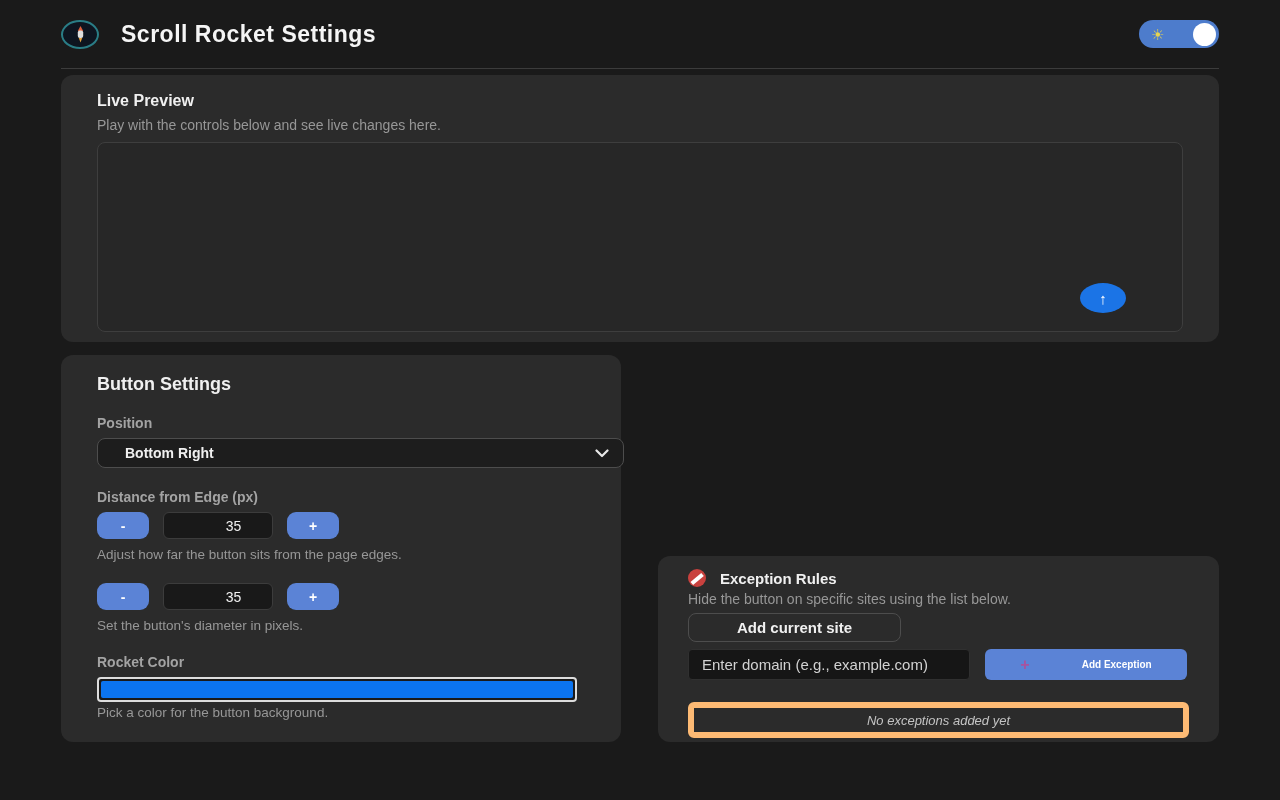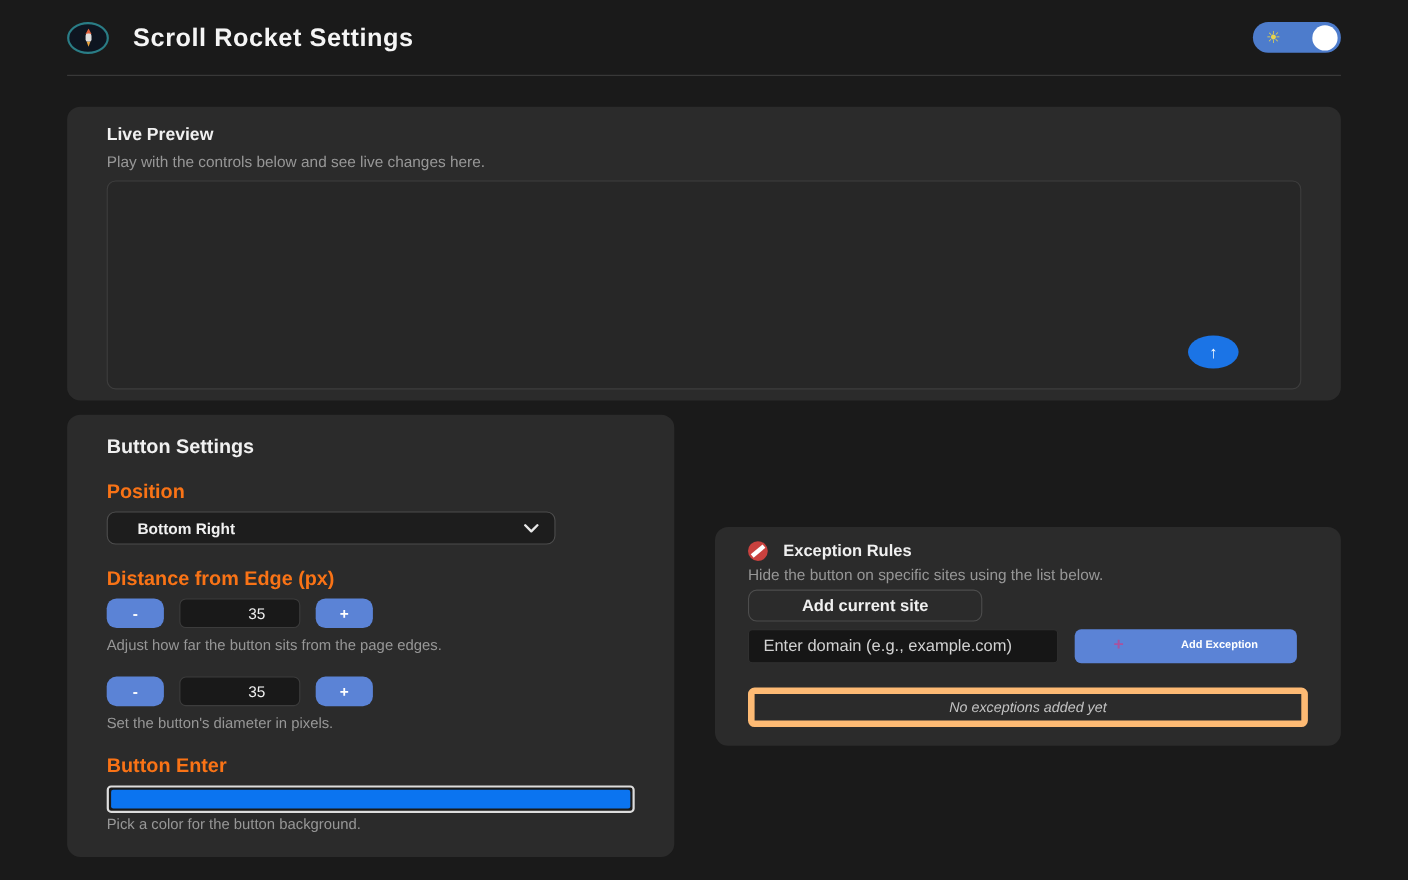--- a/index.html
+++ b/index.html
@@ -31,48 +31,48 @@
     display:flex; align-items:center; justify-content:space-between;
     padding:0 3px 0 12px;
   }
   .sun { color:#e7d44e; font-size:15px; line-height:1; }
   .knob { width:23px; height:23px; border-radius:50%; background:#ffffff; }
 
   
   .card {
     background:#2b2b2b; border-radius:12px;
   }
-  .preview-card { margin-top:28px; padding:17px 36px 17px 36px; height:267px; }
+  .preview-card { margin-top:6px; padding:17px 36px 17px 36px; height:267px; }
   .card-title { font-size:16px; font-weight:700; color:#f0f0f0; }
   .muted { color:#979797; font-size:14px; }
   .preview-desc { margin-top:7px; }
   .preview-box {
     margin-top:9px; height:190px;
     background:#272727; border:1px solid #3e3e3e; border-radius:8px;
     position:relative;
   }
   .preview-scroll-btn {
     position:absolute; right:56px; bottom:18px;
     width:46px; height:30px; border-radius:50%;
     background:#1b74e6; border:none; cursor:pointer;
     color:#ffffff; font-size:15px; font-weight:700;
     display:flex; align-items:center; justify-content:center;
   }
 
-  .columns { margin-top:13px; display:flex; gap:37px; align-items:center; }
+  .columns { margin-top:13px; display:flex; gap:37px; align-items:flex-end; }
 
   
   .settings-card { width:560px; padding:19px 36px 22px 36px; }
   .settings-title { font-size:18px; font-weight:700; color:#f0f0f0; margin-bottom:20px; }
   .group { margin-bottom:21px; }
   .group:last-child { margin-bottom:0; }
-  .group-label { font-size:18px; font-weight:700; color:#f97316; display:block; }
+  .group-label { font-size:14px; font-weight:700; color:#a3a3a3; display:block; }
   .group-desc { font-size:13.5px; color:#979797; margin-top:3px; }
   .select {
-    margin-top:7px; width:408px; height:30px;
+    margin-top:7px; width:527px; height:30px;
     background:#1d1d1d; border:1px solid #4d4d4d; border-radius:8px;
     display:flex; align-items:center; justify-content:space-between;
     padding:0 14px 0 27px; cursor:pointer;
   }
   .select-value { font-size:14px; font-weight:700; color:#f0f0f0; }
   .stepper { margin-top:7px; display:flex; align-items:center; gap:14px; }
   .step-btn {
     width:52px; height:27px; border-radius:9px; border:none; cursor:pointer;
     background:#5b83d6; color:#ffffff; font-size:14px; font-weight:700;
     display:flex; align-items:center; justify-content:center;
@@ -86,21 +86,21 @@
   }
   .stepper-desc { margin-top:8px; }
   .color-input {
     margin-top:7px; width:480px; height:25px;
     border:2px solid #dddddd; border-radius:4px;
     background:#1a1a1a; padding:2px; cursor:pointer;
   }
   .color-fill { width:100%; height:100%; border-radius:2px; }
 
   
-  .exceptions-card { width:580px; padding:13px 30px 17px 30px; }
+  .exceptions-card { width:580px; padding:13px 30px 4px 30px; }
   .exc-title-row { display:flex; align-items:center; gap:14px; }
   .no-entry-icon {
     width:18px; height:18px; border-radius:50%;
     background:#c9413e; position:relative; overflow:hidden; flex:none;
   }
   .no-entry-icon::after {
     content:""; position:absolute; left:2px; top:7.5px;
     width:14px; height:3.5px; background:#ffffff;
     transform:rotate(-40deg);
   }
@@ -196,21 +196,21 @@
       <div class="group">
         <div class="stepper">
           <button class="step-btn">-</button>
           <input class="num-input" value="35" style="">
           <button class="step-btn">+</button>
         </div>
         <div class="group-desc stepper-desc">Set the button's diameter in pixels.</div>
       </div>
 
       <div class="group">
-        <span class="group-label">Button Enter</span>
+        <span class="group-label">Rocket Color</span>
         <div class="color-input">
           <div class="color-fill" style="background: rgb(11, 116, 240);"></div>
         </div>
         <div class="group-desc">Pick a color for the button background.</div>
       </div>
     </div>
 
     <div class="card exceptions-card">
       <div class="exc-title-row">
         <span class="no-entry-icon"></span>

